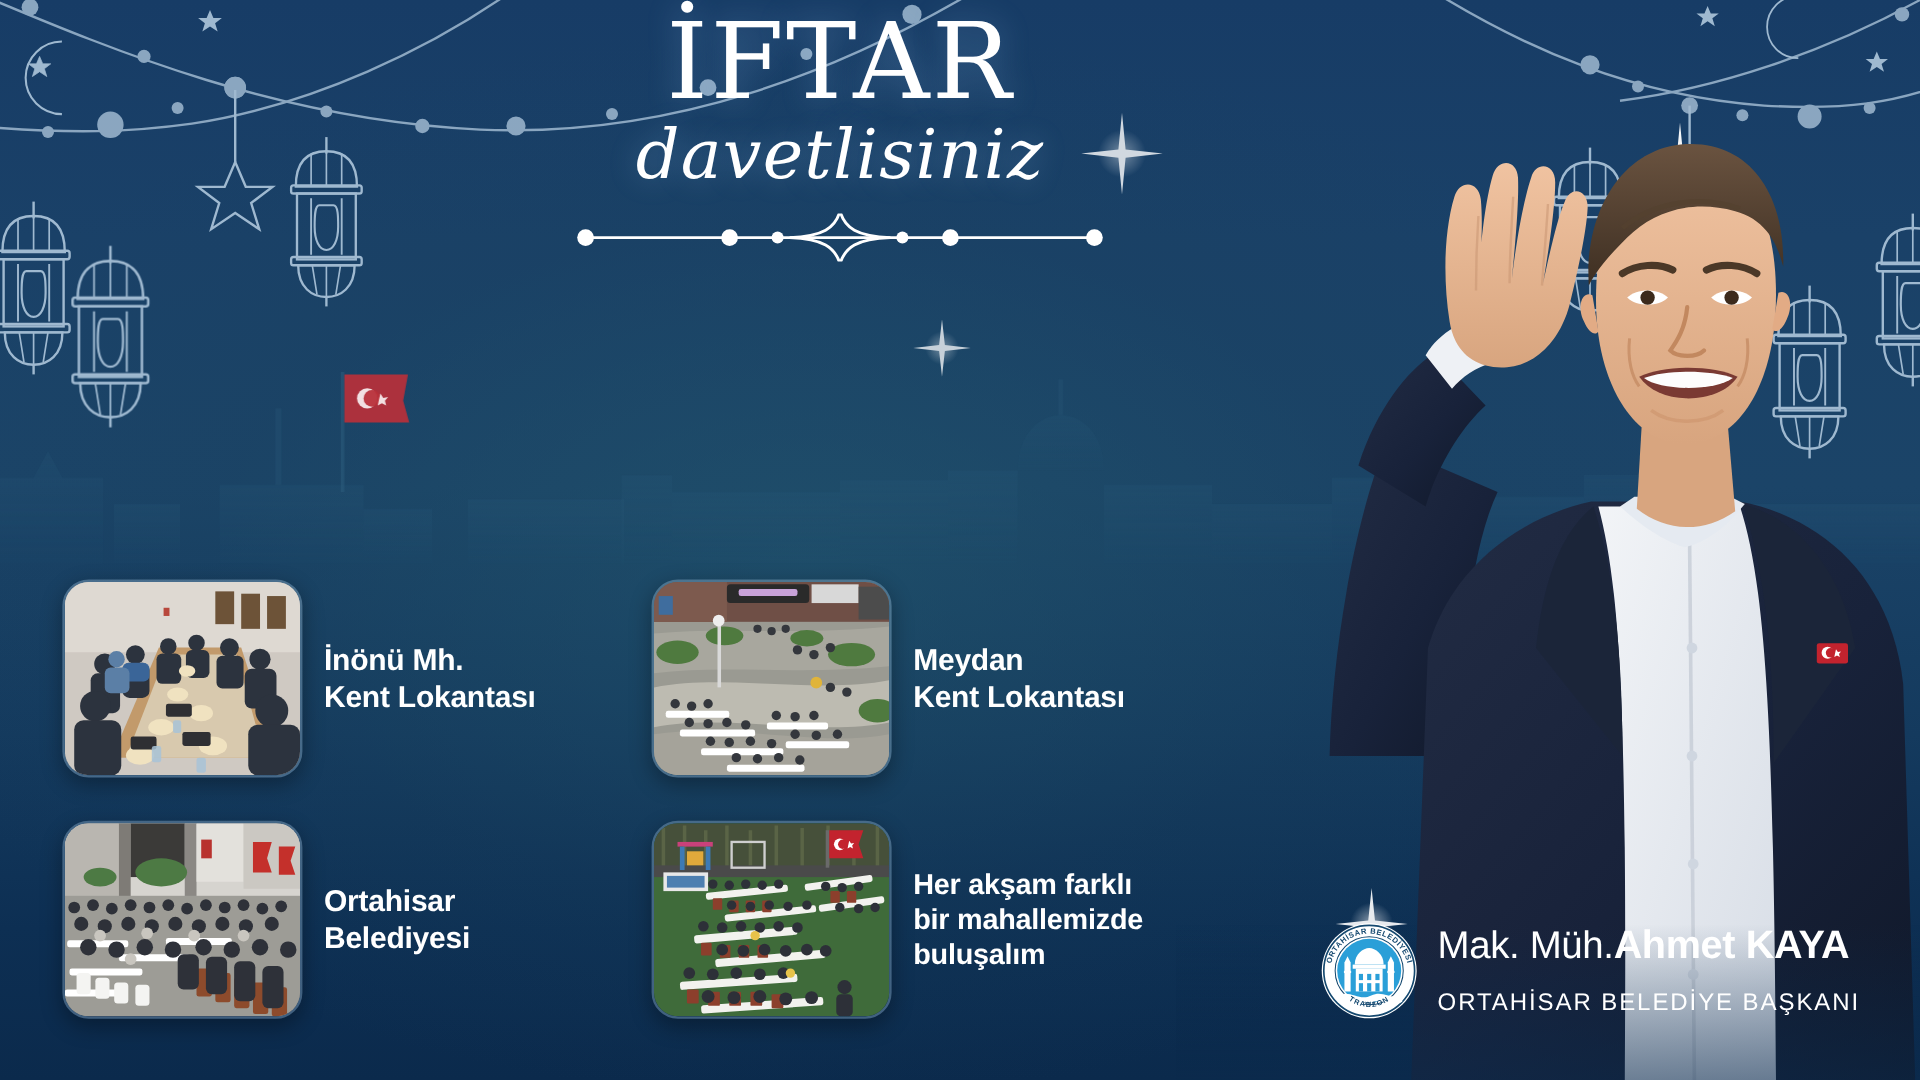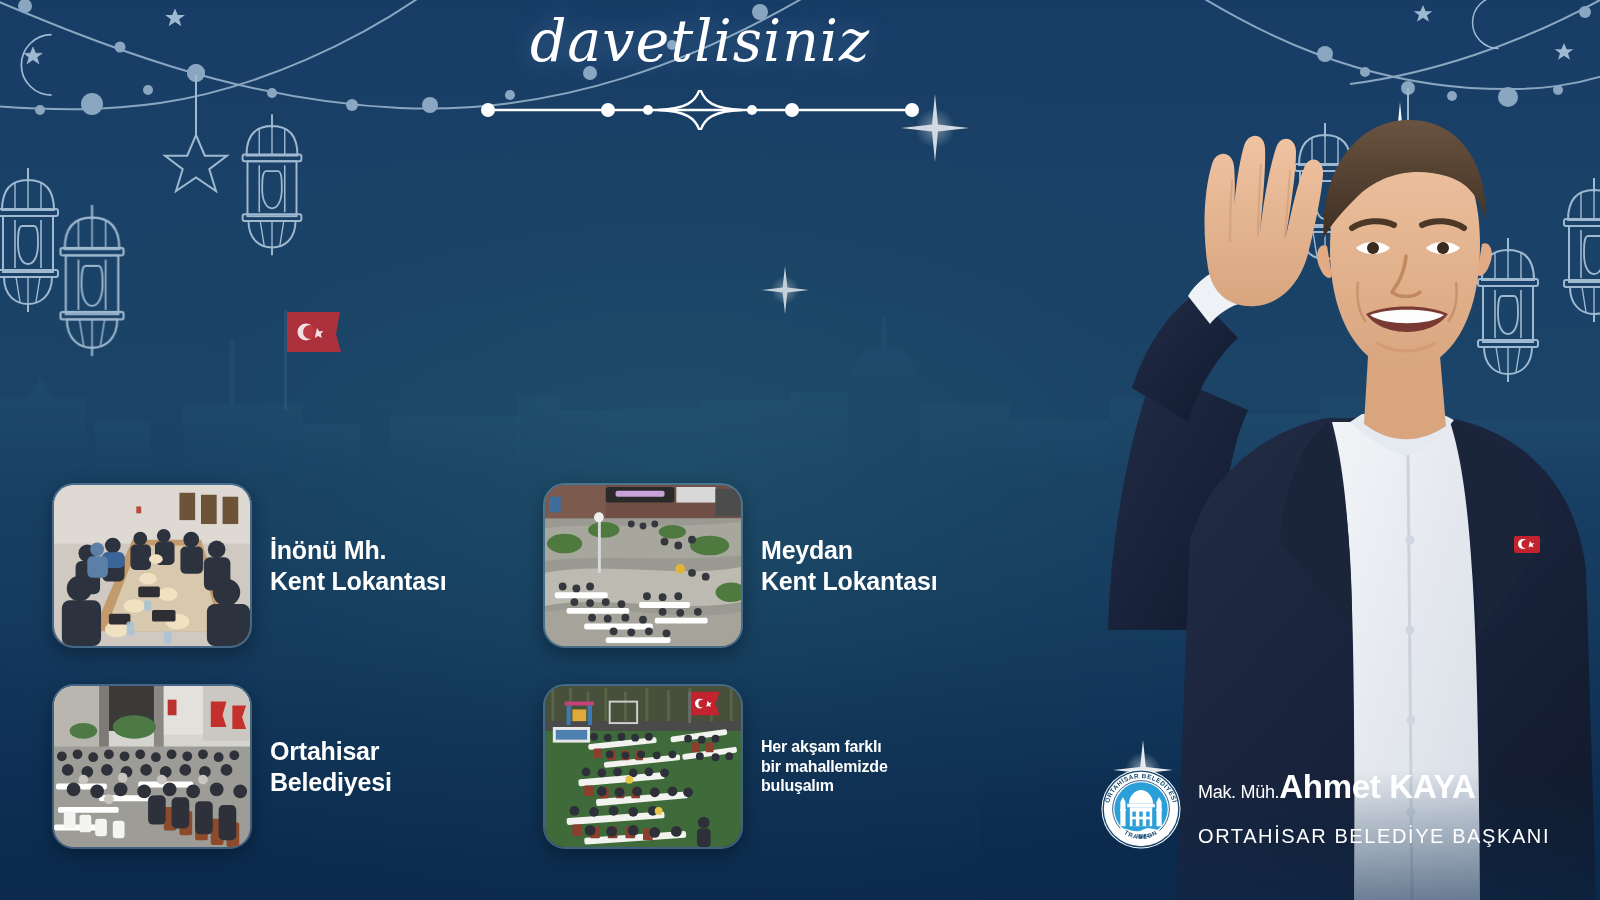--- a/index.html
+++ b/index.html
@@ -111,21 +111,21 @@
   .card-photo .ph svg { display:block; width:100%; height:100%; }
   .card-label {
     margin-left:18px;
     color:#ffffff;
     font-family:"Liberation Sans", sans-serif;
     font-weight:bold;
     font-size:25px;
     line-height:1.22;
     letter-spacing:-0.2px;
   }
-  .card-label.small { font-size:16px; line-height:1.22; }
+  .card-label.small { font-size:24px; line-height:1.22; }
 
   
   .mayor {
     position:absolute;
     right:0;
     bottom:0;
     width:620px;
     height:830px;
     z-index:4;
   }
@@ -147,21 +147,21 @@
     position:relative;
   }
   .logo svg { display:block; width:100%; height:100%; }
   .sig-text { margin-left:14px; color:#ffffff; }
   .sig-name {
     font-size:30px;
     line-height:1.06;
     letter-spacing:-0.3px;
     white-space:nowrap;
   }
-  .sig-name .light { font-weight:400; font-size:18px; }
+  .sig-name .light { font-weight:400; font-size:32px; }
   .sig-name .bold  { font-weight:bold; font-size:33px; }
   .sig-role {
     font-size:20px;
     letter-spacing:1.6px;
     font-weight:400;
     margin-top:20px;
     white-space:nowrap;
   }
 </style>
 </head>
@@ -426,20 +426,21 @@
         <path d="M476 212 C 478 230 474 244 468 252" stroke="#c2885f" stroke-width="2.5" fill="none" opacity="0.7"></path>
 
         <path d="M396 272 C 412 284 440 284 456 272" stroke="#c98f68" stroke-width="3" fill="none" opacity="0.5"></path>
       </g>
 
       <rect x="0" y="700" width="620" height="130" fill="url(#fadeBottom)"></rect>
     </svg>
   </div>
 
   <div class="headline-block">
+    <div class="title-line1">İFTAR</div>
     <div class="title-script">davetlisiniz</div>
 
     <div class="divider">
       <svg viewBox="0 0 440 40" xmlns="http://www.w3.org/2000/svg">
         <line x1="8" y1="20" x2="432" y2="20" stroke="#ffffff" stroke-width="2.4"></line>
         <circle cx="8" cy="20" r="7" fill="#ffffff"></circle>
         <circle cx="128" cy="20" r="7" fill="#ffffff"></circle>
         <circle cx="168" cy="20" r="5" fill="#ffffff"></circle>
         <circle cx="272" cy="20" r="5" fill="#ffffff"></circle>
         <circle cx="312" cy="20" r="7" fill="#ffffff"></circle>

